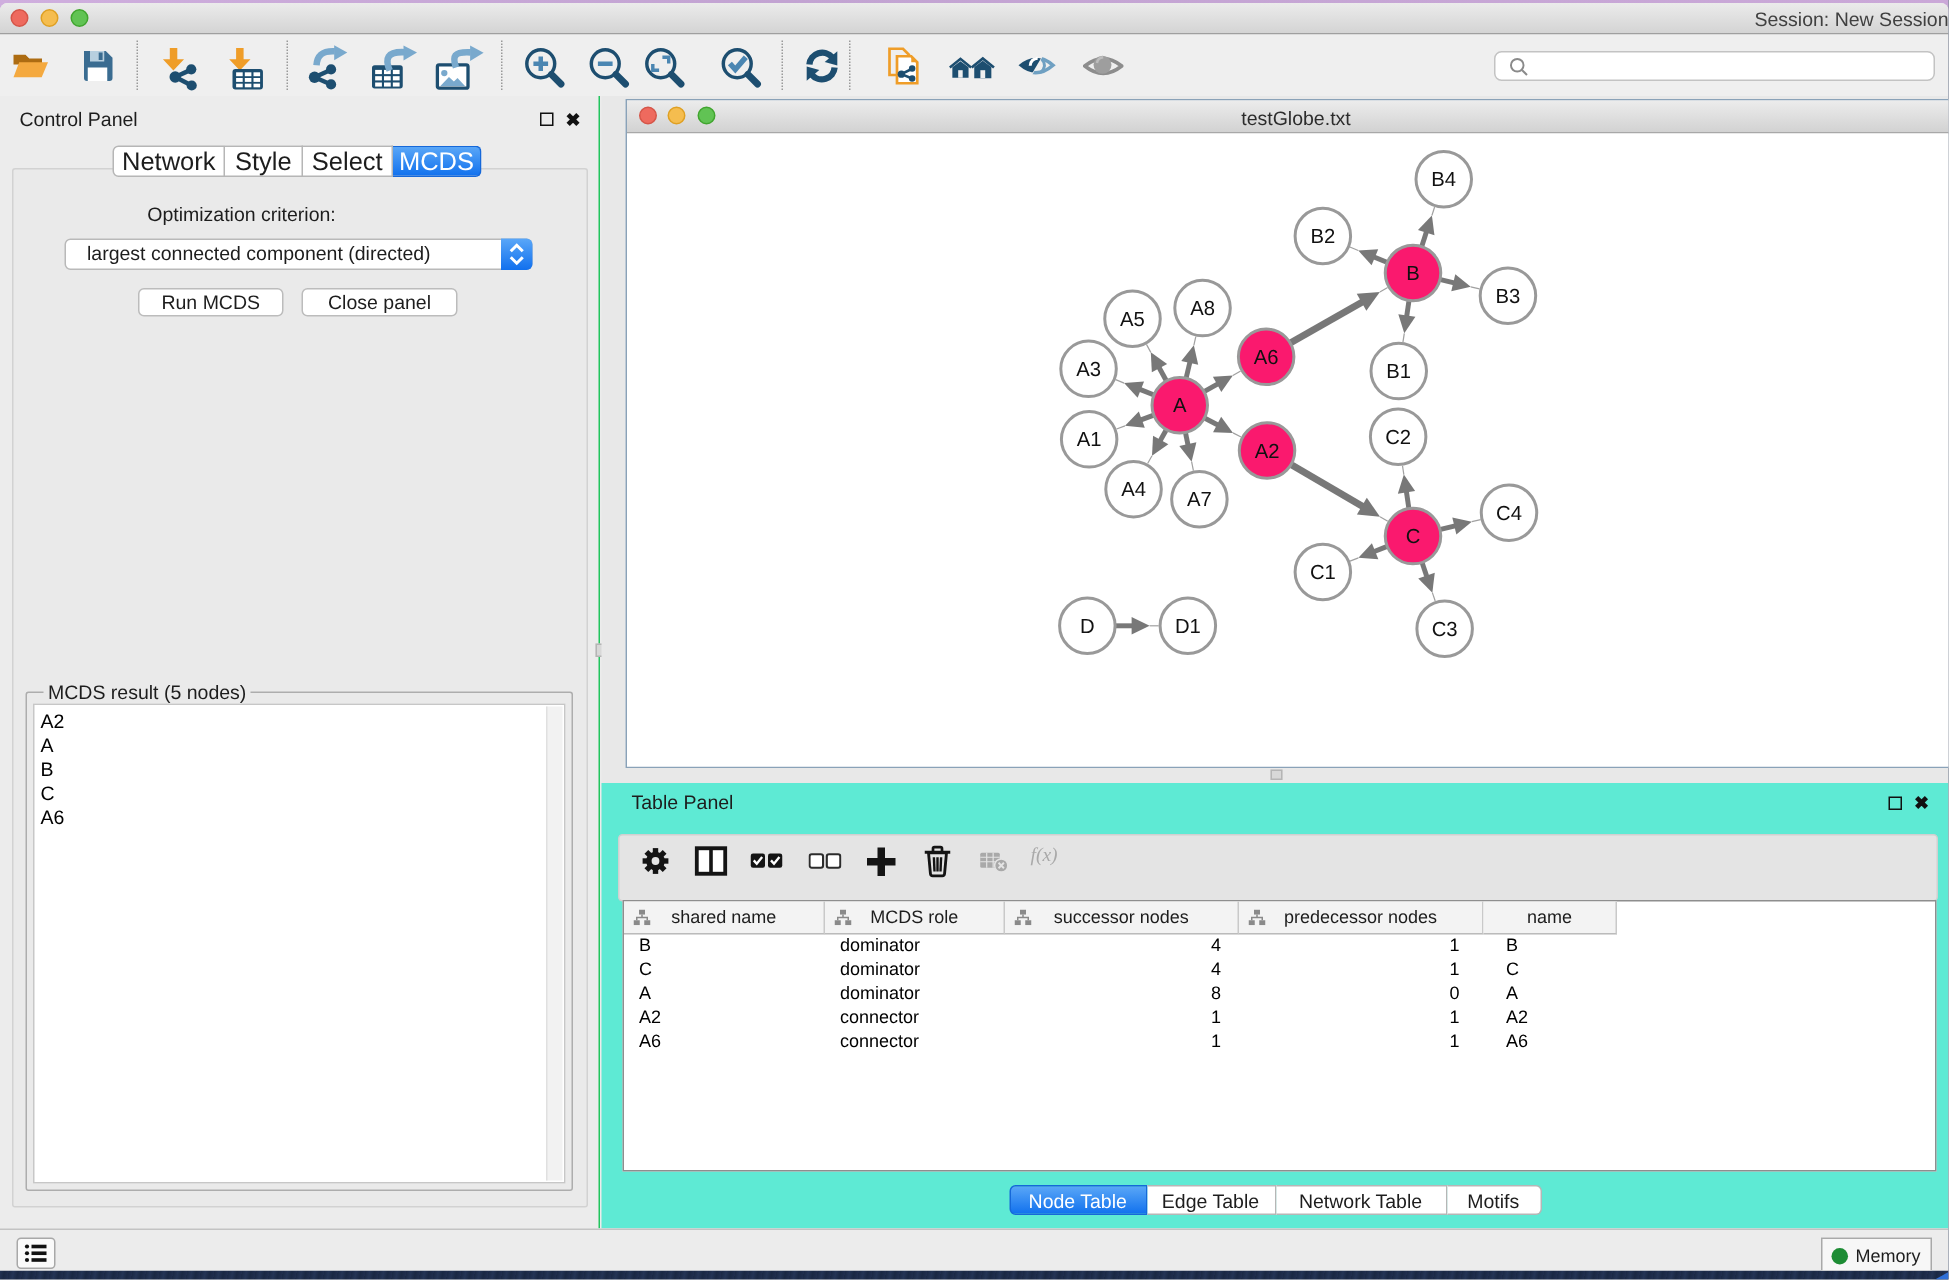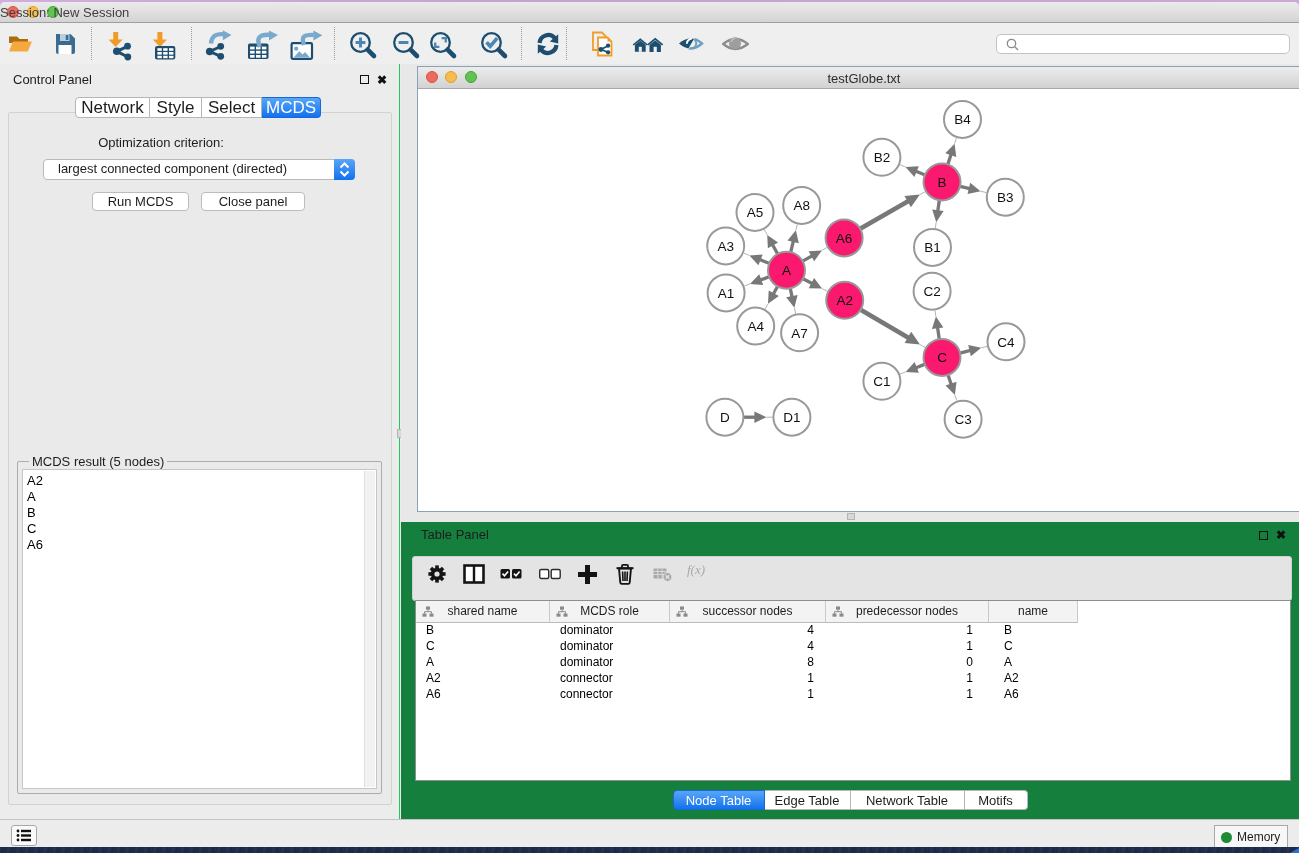--- a/index.html
+++ b/index.html
@@ -10,21 +10,21 @@
   background:linear-gradient(90deg,#cfaede,#c2a3d2 40%,#caa8d8); }
 #win { position:absolute; top:2px; left:0; width:1299px; height:845px;
   background:#ececec; border-radius:5px 5px 0 0; overflow:hidden; }
 
 #titlebar { position:absolute; top:0; left:0; right:0; height:21px;
   background:linear-gradient(#ebebeb,#d4d4d4); border-bottom:1px solid #9f9f9f; }
 .tl { position:absolute; top:4px; width:12px; height:12px; border-radius:50%; }
 #titlebar .t1 { left:7px;  background:#ee6a5e; border:1px solid #d55548; }
 #titlebar .t2 { left:27px; background:#f5bd4f; border:1px solid #dfa023; }
 #titlebar .t3 { left:47px; background:#61c354; border:1px solid #41a52f; }
-#titlebar .title { position:absolute; top:3px; left:0; right:0; text-align:left;
+#titlebar .title { position:absolute; top:3px; left:0; right:0; text-align:right;
   font-size:13px; color:#404040; }
 
 #toolbar { position:absolute; top:21px; left:0; right:0; height:41px; background:#efefef; }
 .tbsep { position:absolute; top:4px; height:33px; width:0;
   border-left:1px dotted #9a9a9a; }
 .tbicon { position:absolute; top:8px; }
 #searchbox { position:absolute; top:11px; left:996px; width:294px; height:20px;
   background:#fff; border:1px solid #c3c3c3; border-radius:5px; }
 
 #main { position:absolute; top:62px; left:0; right:0; height:755px; }
@@ -69,21 +69,21 @@
 #netwin .wtitle { position:absolute; top:0; left:0; right:0; height:22px;
   background:linear-gradient(#ececec,#d2d2d2); border-bottom:1px solid #a8a8a8; }
 #netwin .wtitle .title { position:absolute; top:4px; left:0; right:0; text-align:center;
   font-size:13px; color:#2c2c2c; }
 #netwin .tl { top:4px; }
 #netwin .t1 { left:8px; background:#ee6a5e; border:1px solid #d55548; }
 #netwin .t2 { left:27px; background:#f5bd4f; border:1px solid #dfa023; }
 #netwin .t3 { left:47px; background:#61c354; border:1px solid #41a52f; }
 #canvas { position:absolute; top:22px; left:0; width:892px; height:422px; background:#fff; }
 
-#tpanel { position:absolute; top:458px; left:0; right:0; height:297px; background:#15803d; }
+#tpanel { position:absolute; top:458px; left:0; right:0; height:297px; background:#5eead4; }
 #tpanel .hdr { position:absolute; top:5px; left:20px; font-size:13px; color:#1d1d1d; }
 #ttoolbar { position:absolute; top:34px; left:11px; width:880px; height:45px;
   background:#e4e4e4; border:1px solid #d0d0d0; border-radius:3px; }
 #ttable { position:absolute; top:78px; left:14px; width:876px; height:181px;
   background:#fff; border:1px solid #8e8e8e; }
 #thead { position:absolute; top:0; left:0; right:0; height:16px; display:flex; }
 #thead .hc { position:relative; height:22px; background:#f3f3f3; border-right:1px solid #c9c9c9;
   border-bottom:1px solid #bbbbbb; font-size:12px; color:#1d1d1d; text-align:center; line-height:21px; }
 .trow { position:absolute; left:0; right:0; height:16px; font-size:12px; color:#000; }
 .trow span { position:absolute; }

